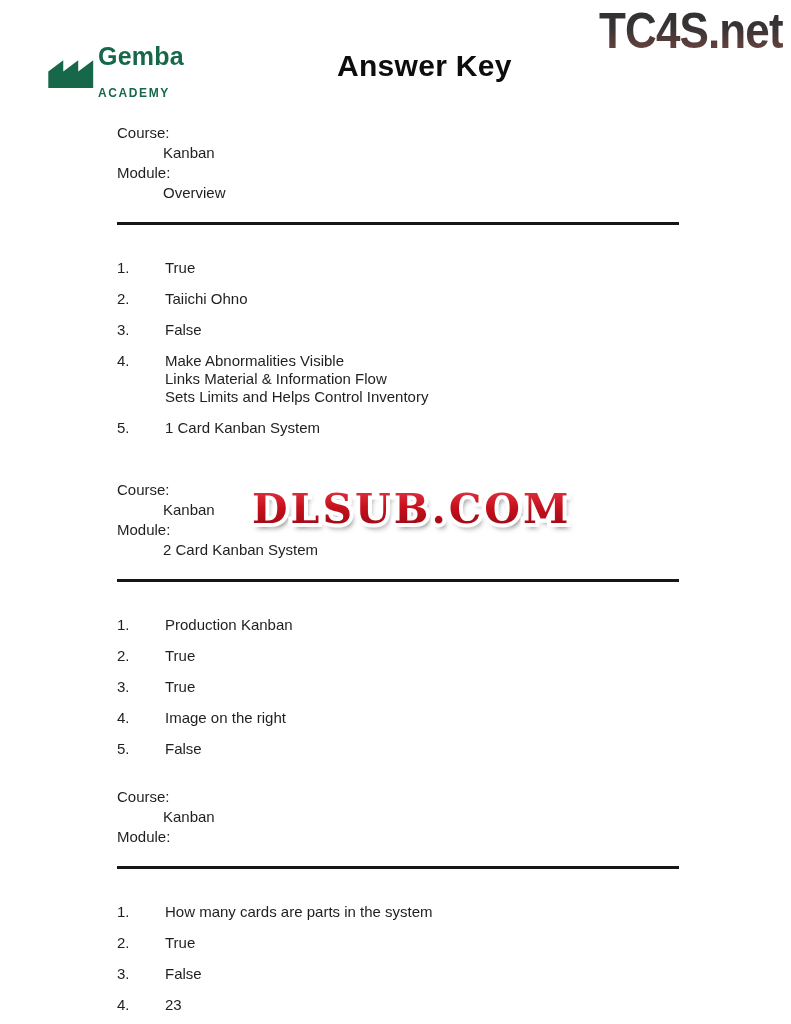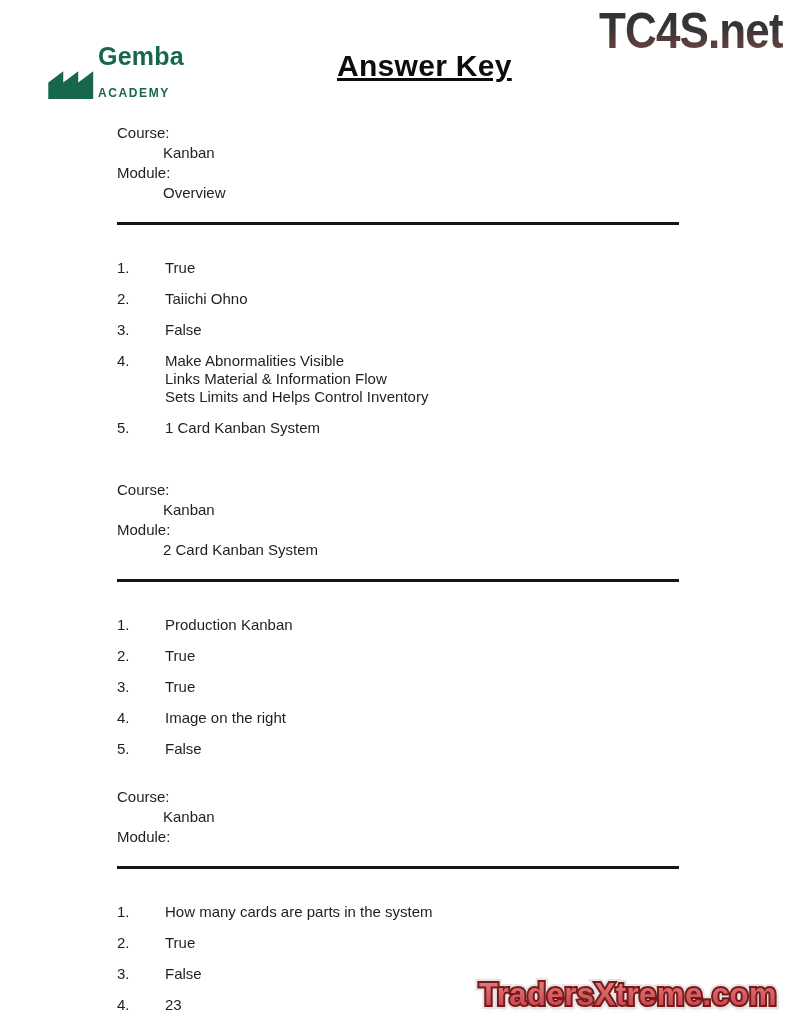--- a/index.html
+++ b/index.html
@@ -4,31 +4,30 @@
 <style>
   * { margin:0; padding:0; box-sizing:border-box; }
   html,body { background:#ffffff; }
   body { font-family:"Liberation Sans", sans-serif; color:#1f1f1f; }
   .page {
     position:relative; width:791px; height:1024px;
     background:#ffffff; overflow:hidden; margin:0 auto;
   }
 
   
-  .logo { position:absolute; left:48px; top:44px; display:flex; align-items:flex-end; }
+  .logo { position:absolute; left:48px; top:44px; display:flex; align-items:center; }
   .logo svg { display:block; }
   .logo-text { margin-left:4px; color:#17684a; line-height:1; }
   .logo-name { font-size:25px; font-weight:bold; letter-spacing:0.2px; display:block; }
   .logo-sub  { font-size:12px; font-weight:bold; letter-spacing:1.6px; display:block; margin-top:18px; }
 
   .page-title {
     position:absolute; left:337px; top:49px;
     font-size:30px; font-weight:bold; color:#0d0d0d; letter-spacing:0.3px;
     white-space:nowrap;
-    text-decoration:underline;
   }
 
   
   .wm-tc4s {
     position:absolute; left:599px; top:2px;
     font-size:50px; font-weight:bold; letter-spacing:-1px; white-space:nowrap;
     transform:scaleX(0.88); transform-origin:left top;
     background:linear-gradient(180deg,#2f2f2f 0%, #383434 45%, #7c4a43 100%);
     -webkit-background-clip:text; background-clip:text; color:transparent;
   }
@@ -234,21 +233,20 @@
           <span class="answer-num">5.</span>
           <div class="answer-lines">
               <div>21</div>
             </div>
         </div>
       </div>
     </div>
 
   </div>
 
-
-  <div class="wm-stack wm-traders">
-    <span class="layer outline" aria-hidden="true">TradersXtreme.com</span>
-    <span class="layer midline" aria-hidden="true">TradersXtreme.com</span>
-    <span class="layer fill">TradersXtreme.com</span>
-    <span class="sizer" aria-hidden="true">TradersXtreme.com</span>
+  <div class="wm-stack wm-dlsub">
+    <span class="layer outline" aria-hidden="true">DLSUB.COM</span>
+    <span class="layer fill">DLSUB.COM</span>
+    <span class="sizer" aria-hidden="true">DLSUB.COM</span>
   </div>
 
+
 </div>
 
 </body></html>

